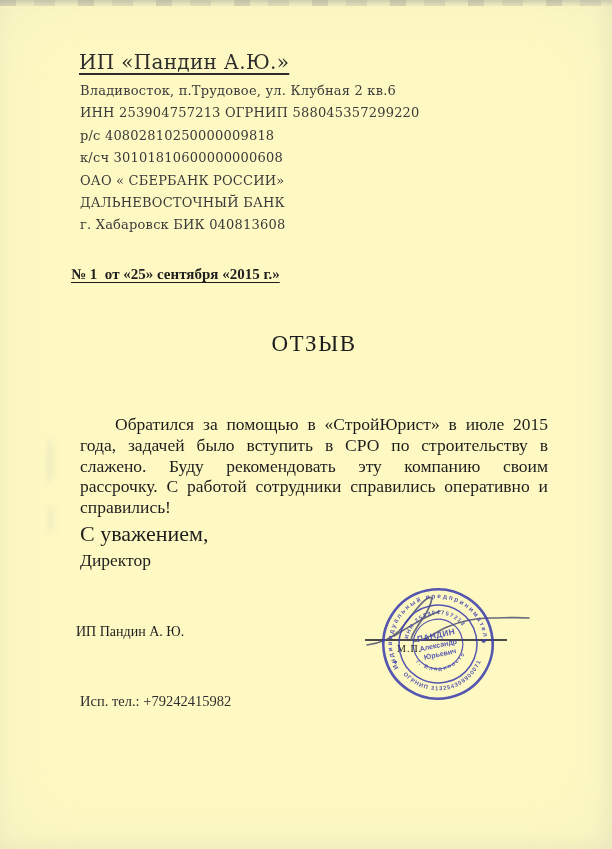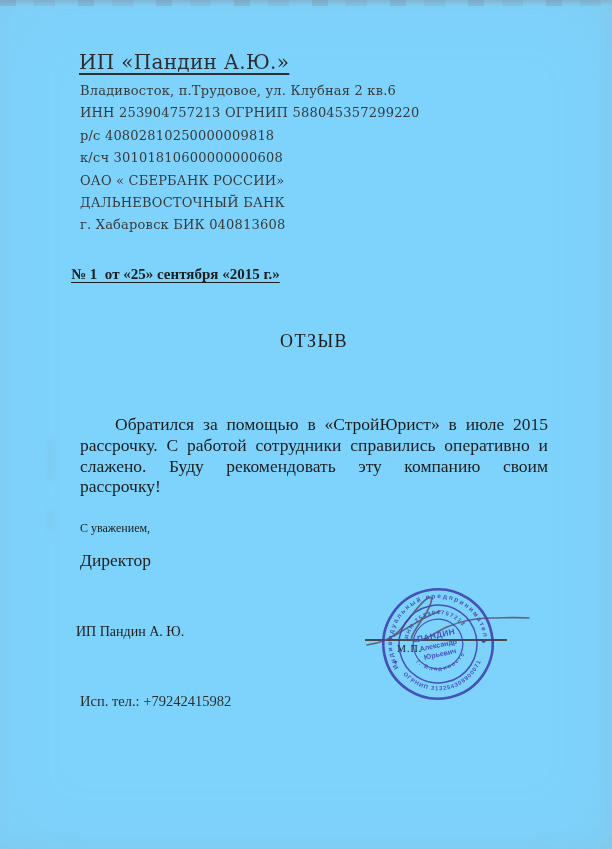--- a/index.html
+++ b/index.html
@@ -1,21 +1,21 @@
 <!DOCTYPE html>
 <html><head>
 <meta charset="utf-8">
 <style>
   html, body { margin: 0; padding: 0; background: #e9e9ec; }
   .page {
     position: relative;
     width: 612px;
     height: 849px;
     margin: 0 auto;
-    background: #7dd3fc;
+    background: #fef9c3;
     overflow: hidden;
     box-shadow: inset 0 0 70px rgba(160,165,175,.10),
                 inset -8px 0 18px rgba(160,165,175,.08),
                 inset 0 -6px 16px rgba(160,165,175,.06);
     font-family: "Liberation Serif", "DejaVu Serif", serif;
     color: #1e1e1e;
   }
   .scan-top-band {
     position: absolute; top: 0; left: 0; right: 0; height: 6px;
     background:
@@ -58,32 +58,32 @@
     text-decoration-thickness: 1.3px;
     text-underline-offset: 3px;
   }
   .addressee {
     position: absolute; right: 69px; top: 262px;
     text-align: right; font-size: 16px; line-height: 21.5px; color: #222;
   }
 
   .doc-title {
     position: absolute; left: 80px; top: 331px; width: 468px;
-    text-align: center; font-size: 18px; letter-spacing: 1.5px; color: #1c1c1c;
+    text-align: center; font-size: 23px; letter-spacing: 1.5px; color: #1c1c1c;
   }
 
   .body-text {
     position: absolute; left: 80px; top: 398px; width: 468px;
     font-size: 17.5px; line-height: 20.8px; color: #1d1d1d;
   }
   .body-text .jline { text-align: justify; text-align-last: justify; }
   .body-text .jline.first { padding-left: 35px; margin-top: 16px; }
   .body-text .jline.last { text-align: left; text-align-last: left; }
 
-  .regards  { position: absolute; left: 80px; top: 521px; font-size: 12px; }
+  .regards  { position: absolute; left: 80px; top: 521px; font-size: 22px; }
   .position { position: absolute; left: 80px; top: 550px; font-size: 17.5px; font-family: Liberation Serif, serif; }
   .signer   { position: absolute; left: 76px; top: 624px; font-size: 14px; }
   .phone    { position: absolute; left: 80px; top: 693px; font-size: 14.5px; color: #2e2e2e; }
 
   .sig-line {
     position: absolute; left: 365px; top: 639px; width: 142px; height: 2px;
     background: #48484b;
   }
   .mp {
     position: absolute; left: 397px; top: 643px;
@@ -128,23 +128,24 @@
     <div>г. Хабаровск БИК 040813608</div>
   </div>
 
   <div class="ref-number">№ 1  от «25» сентября «2015 г.»</div>
 
 
   <div class="doc-title">ОТЗЫВ</div>
 
   <div class="body-text">
     <div class="jline first">Обратился за помощью в «СтройЮрист» в июле 2015</div>
+    <div class="jline">года, задачей было вступить в СРО по строительству в</div>
+    <div class="jline">слажено. Буду рекомендовать эту компанию своим</div>
     <div class="jline">рассрочку. С работой сотрудники справились оперативно и</div>
-    <div class="jline">слажено. Буду рекомендовать эту компанию своим</div>
-    <div class="jline last">рассрочку!</div>
+    <div class="jline last">справились!</div>
   </div>
 
   <div class="regards">С уважением,</div>
   <div class="position">Директор</div>
   <div class="signer">ИП Пандин А. Ю.</div>
 
   <div class="sig-line"></div>
   <div class="mp">М.П.</div>
 
   <svg class="signature-svg" width="220" height="80" viewBox="340 585 220 80">

